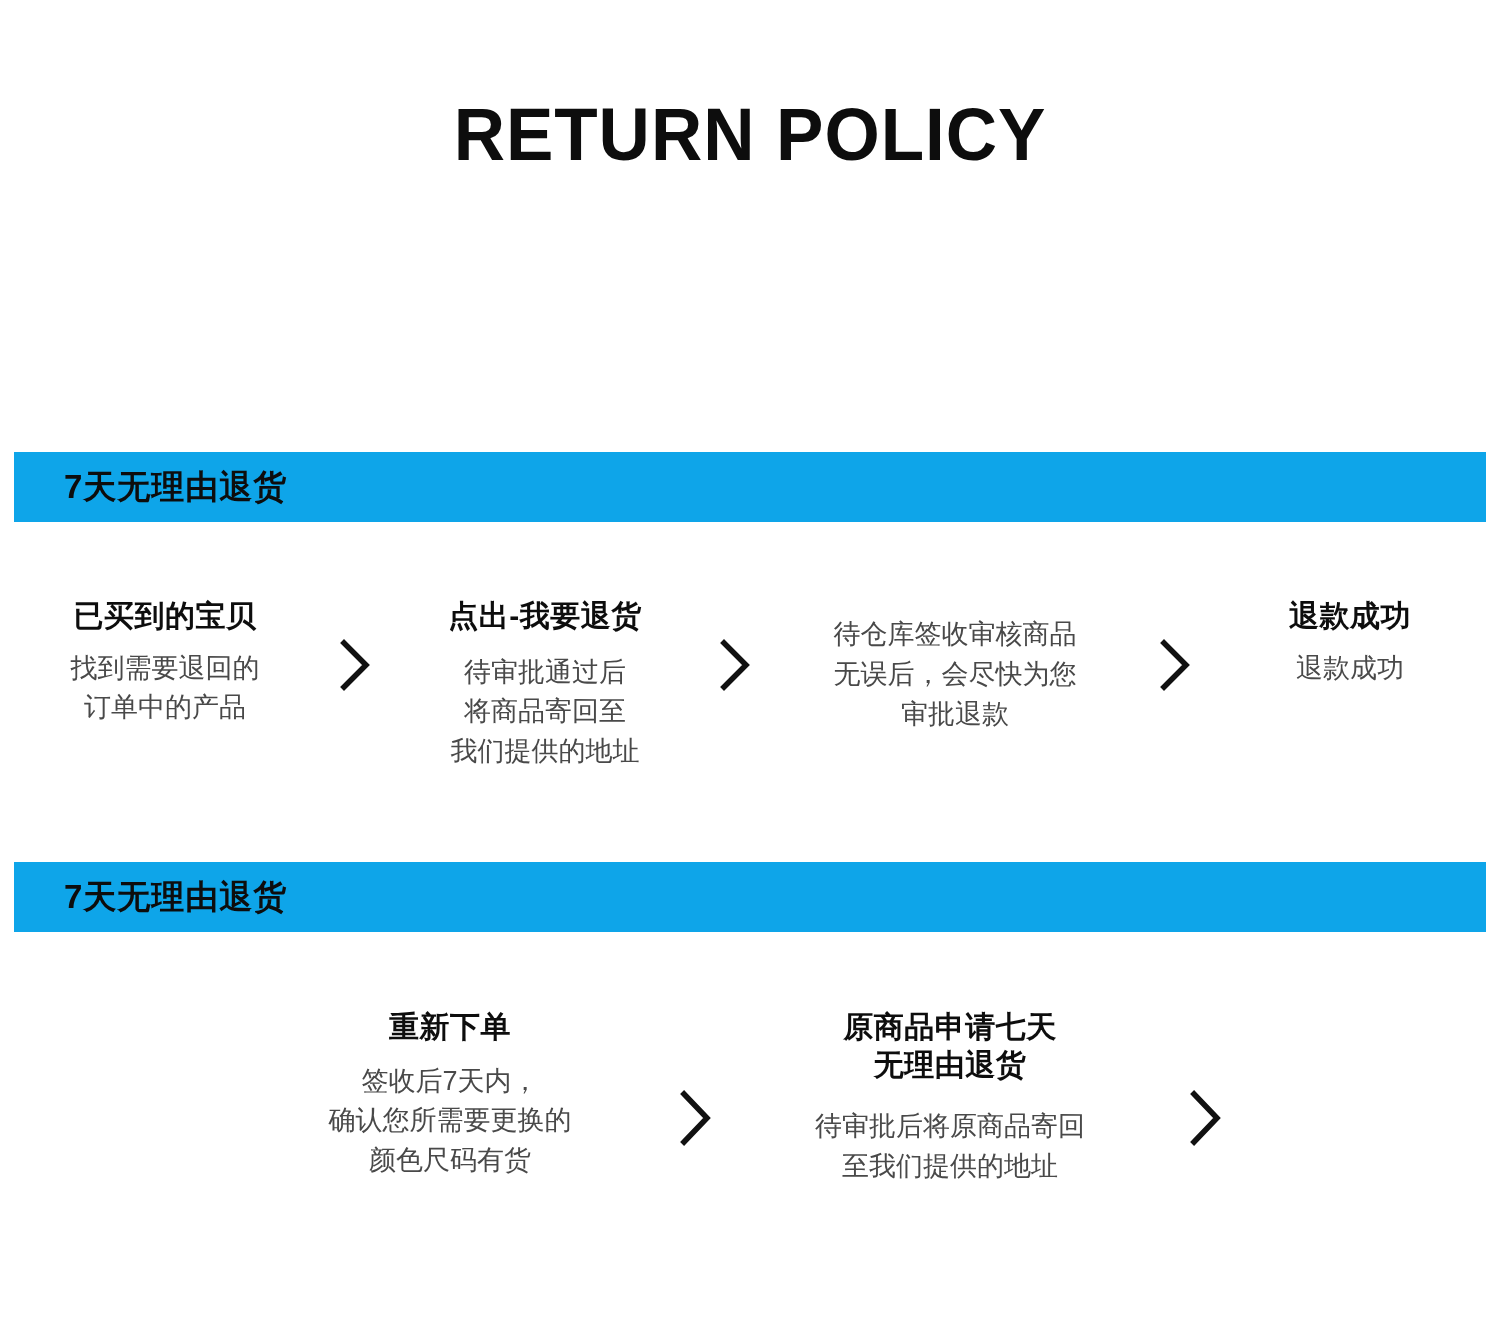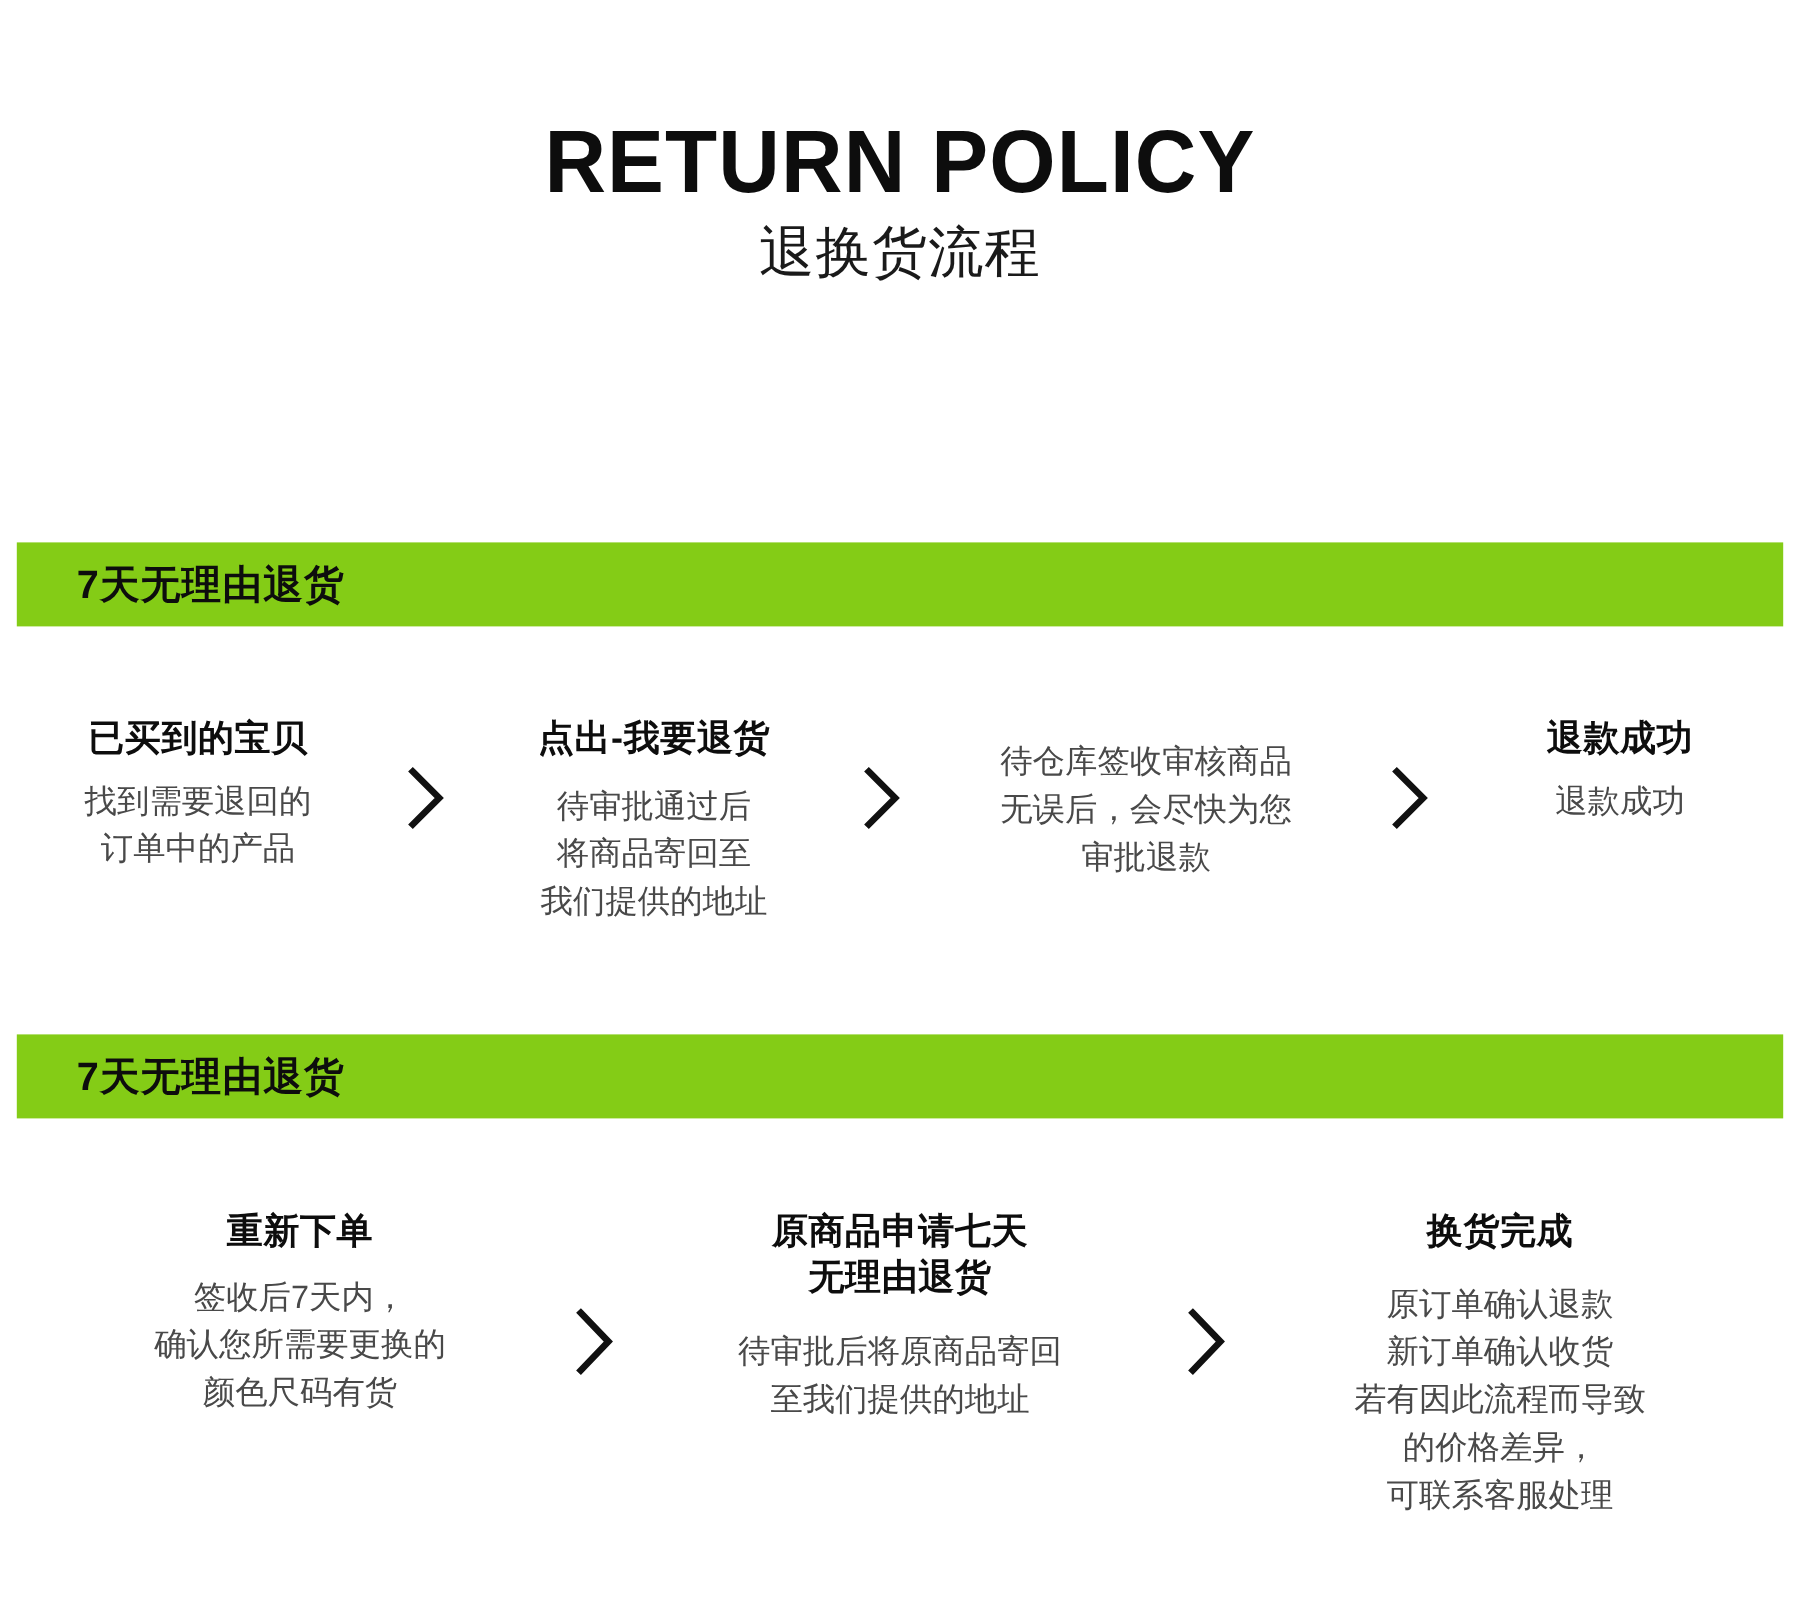--- a/index.html
+++ b/index.html
@@ -39,21 +39,21 @@
     margin: 12px 0 0 0;
     letter-spacing: 1px;
   }
 
   
   .section-bar {
     position: absolute;
     left: 14px;
     width: 1472px;
     height: 70px;
-    background: #84cc16;
+    background: #0ea5e9;
     display: flex;
     align-items: center;
   }
   .section-bar-label {
     font-size: 33px;
     font-weight: bold;
     color: #0d0d0d;
     margin-left: 50px;
     letter-spacing: 1px;
   }
@@ -114,21 +114,20 @@
   #flow-row-2 .chevron { width: 90px; padding-top: 82px; }
   #flow-row-2 .flow-step.s0 .step-desc { margin-top: 16px; }
   #flow-row-2 .flow-step.s1 .step-desc { margin-top: 24px; }
   #flow-row-2 .flow-step.s2 .step-desc { margin-top: 22px; }
 </style>
 </head>
 <body>
 
 <div class="page-header">
   <h1 class="main-title">RETURN POLICY</h1>
-  <div class="sub-title">退换货流程</div>
 </div>
 
 <div class="section-bar" style="top:452px;">
   <span class="section-bar-label">7天无理由退货</span>
 </div>
 
 <div class="flow-row" id="flow-row-1">
 
   <div class="flow-step s0">
     <div class="step-title">已买到的宝贝</div>
@@ -199,22 +198,14 @@
     <div class="step-desc">待审批后将原商品寄回
 至我们提供的地址</div>
   </div>
 
   <div class="chevron">
     <svg width="36" height="56" viewBox="0 0 36 56" aria-hidden="true">
       <polyline points="7,4 30,28 7,52" fill="none" stroke="#111111" stroke-width="5.5" stroke-linecap="square" stroke-linejoin="miter"></polyline>
     </svg>
   </div>
 
-  <div class="flow-step s2">
-    <div class="step-title">换货完成</div>
-    <div class="step-desc">原订单确认退款
-新订单确认收货
-若有因此流程而导致
-的价格差异，
-可联系客服处理</div>
-  </div>
 
 </div>
 
 </body></html>

